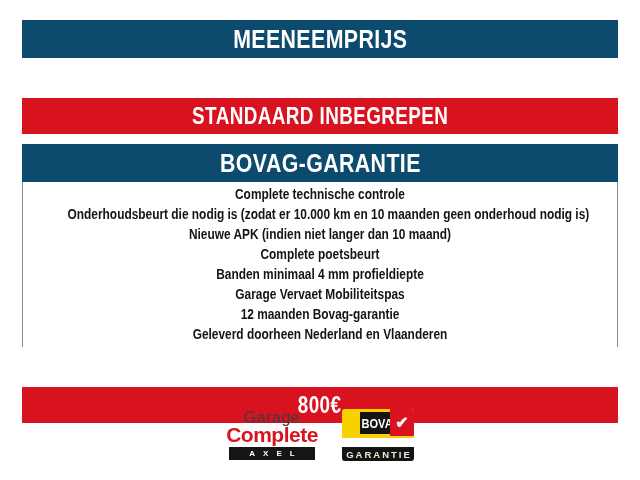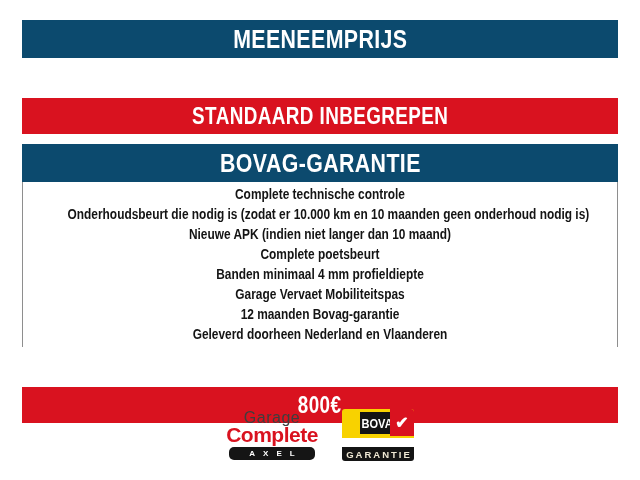--- a/index.html
+++ b/index.html
@@ -46,21 +46,21 @@
   .vervaet { width: 92px; text-align: center; padding-top: 3px; }
   .vv-garage {
     font-size: 16px; line-height: 16px; color: #3e3e3e; letter-spacing: 0.5px;
   }
   .vv-name {
     font-size: 21px; line-height: 20px; font-weight: bold; color: #d9121f;
     letter-spacing: -0.5px; margin-top: -1px;
   }
   .vv-pill {
     margin: 2px auto 0 auto; width: 86px; height: 13px;
-    background: #151515; border-radius: 5px;
+    background: #151515; border-radius: 0;
     display: flex; align-items: center; justify-content: center;
   }
   .vv-pill span {
     color: #ffffff; font-size: 8px; font-weight: bold;
     letter-spacing: 8px; padding-left: 8px; line-height: 13px;
   }
 
   .bovag {
     width: 72px; height: 52px; position: relative;
     border-radius: 3px; overflow: hidden; margin-top: 2px;

